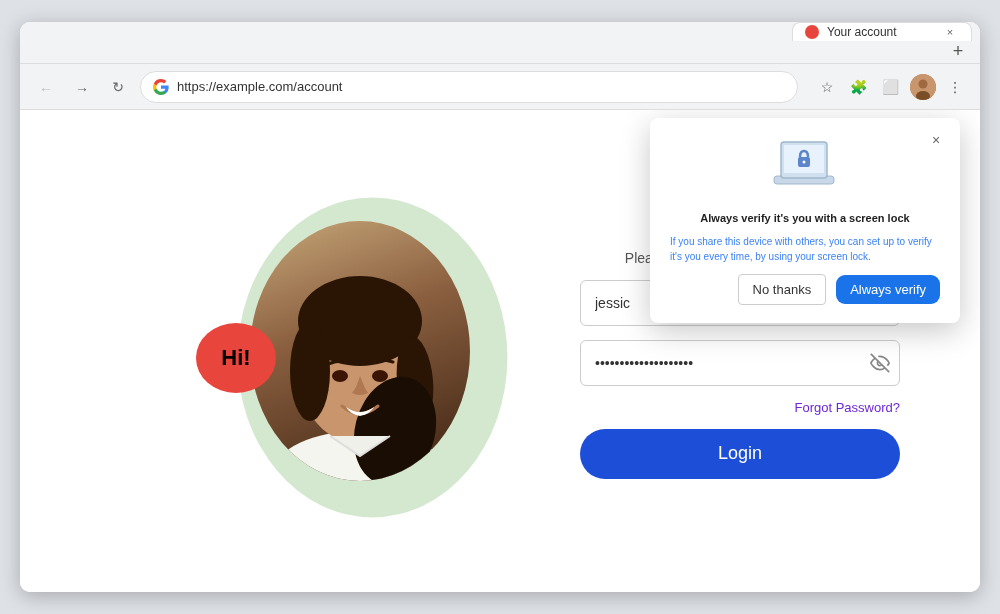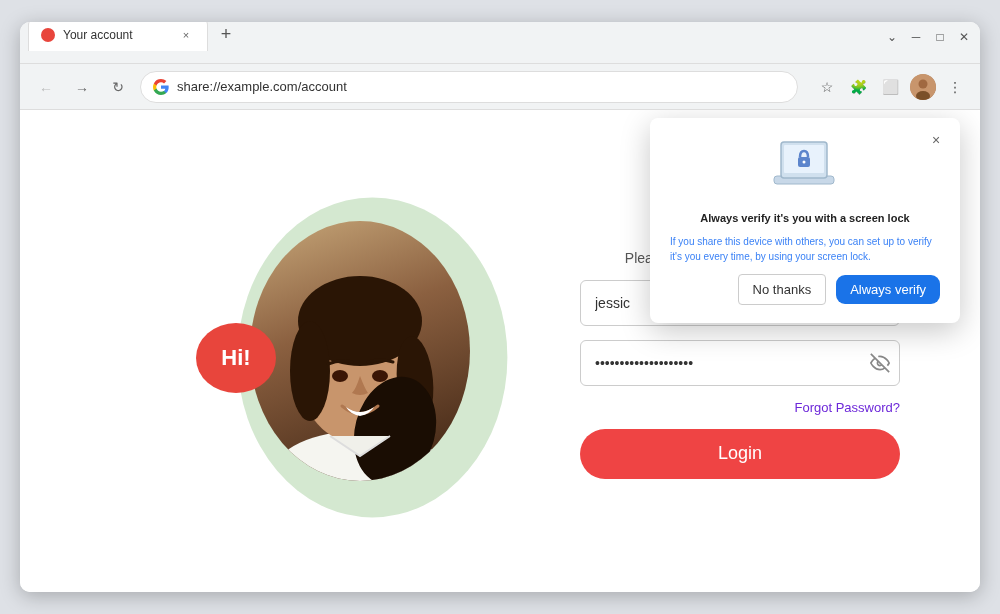--- a/index.html
+++ b/index.html
@@ -25,23 +25,24 @@
       flex-direction: column;
       overflow: hidden;
     }
 
     
     .title-bar {
       background: #f1f3f4;
       height: 42px;
       display: flex;
       align-items: flex-end;
-      padding: 12px 8px;
+      padding: 0 8px;
       border-bottom: 1px solid #ddd;
       flex-shrink: 0;
+      flex-direction: column;
     }
     .tab {
       display: flex;
       align-items: center;
       background: #fff;
       border-radius: 8px 8px 0 0;
       padding: 0 12px;
       height: 34px;
       gap: 8px;
       min-width: 180px;
@@ -217,21 +218,21 @@
       display: flex;
       align-items: center;
       justify-content: center;
       position: absolute;
       top: 50%;
       left: 20%;
       transform: translate(0, -40%);
       z-index: 2;
     }
     .hi-text {
-      color: #ffffff;
+      color: #000000;
       font-size: 22px;
       font-weight: 700;
     }
     .person-photo {
       width: 220px;
       height: 260px;
       border-radius: 50%;
       position: relative;
       z-index: 1;
       background: linear-gradient(160deg, #c8a87a 0%, #8b6040 40%, #3a2010 100%);
@@ -295,21 +296,21 @@
       align-self: flex-end;
       color: #6d28d9;
       font-size: 13px;
       cursor: pointer;
       text-decoration: none;
       margin-left: 23px;
     }
     .login-btn {
       width: 100%;
       height: 50px;
-      background: #ef4444;
+      background: #1d4ed8;
       color: #fff;
       border: none;
       border-radius: 30px;
       font-size: 18px;
       font-weight: 500;
       cursor: pointer;
     }
 
     
     .popup-overlay {
@@ -417,21 +418,21 @@
     <div class="nav-btn">→</div>
     <div class="nav-btn">↻</div>
     <div class="address-input-wrap">
 
       <svg class="google-g" viewBox="0 0 18 18">
         <path fill="#4285F4" d="M17.64 9.2c0-.637-.057-1.251-.164-1.84H9v3.481h4.844a4.14 4.14 0 01-1.796 2.716v2.259h2.908c1.702-1.567 2.684-3.875 2.684-6.615z"></path>
         <path fill="#34A853" d="M9 18c2.43 0 4.467-.806 5.956-2.18l-2.908-2.259c-.806.54-1.837.86-3.048.86-2.344 0-4.328-1.584-5.036-3.711H.957v2.332A8.997 8.997 0 009 18z"></path>
         <path fill="#FBBC05" d="M3.964 10.71A5.41 5.41 0 013.682 9c0-.593.102-1.17.282-1.71V4.958H.957A8.996 8.996 0 000 9c0 1.452.348 2.827.957 4.042l3.007-2.332z"></path>
         <path fill="#EA4335" d="M9 3.58c1.321 0 2.508.454 3.44 1.345l2.582-2.58C13.463.891 11.426 0 9 0A8.997 8.997 0 00.957 4.958L3.964 7.29C4.672 5.163 6.656 3.58 9 3.58z"></path>
       </svg>
-      <span class="address-text">share://example.com/account</span>
+      <span class="address-text">https://example.com/account</span>
     </div>
     <div class="address-icons">
       <div class="addr-icon">☆</div>
       <div class="addr-icon">🧩</div>
       <div class="addr-icon">⬜</div>
       <div class="profile-avatar">
         <svg width="26" height="26" viewBox="0 0 26 26">
           <circle cx="13" cy="13" r="13" fill="#c8956c"></circle>
           <circle cx="13" cy="10" r="4.5" fill="#a06840"></circle>
           <ellipse cx="13" cy="22" rx="7" ry="5" fill="#7a4f28"></ellipse>

